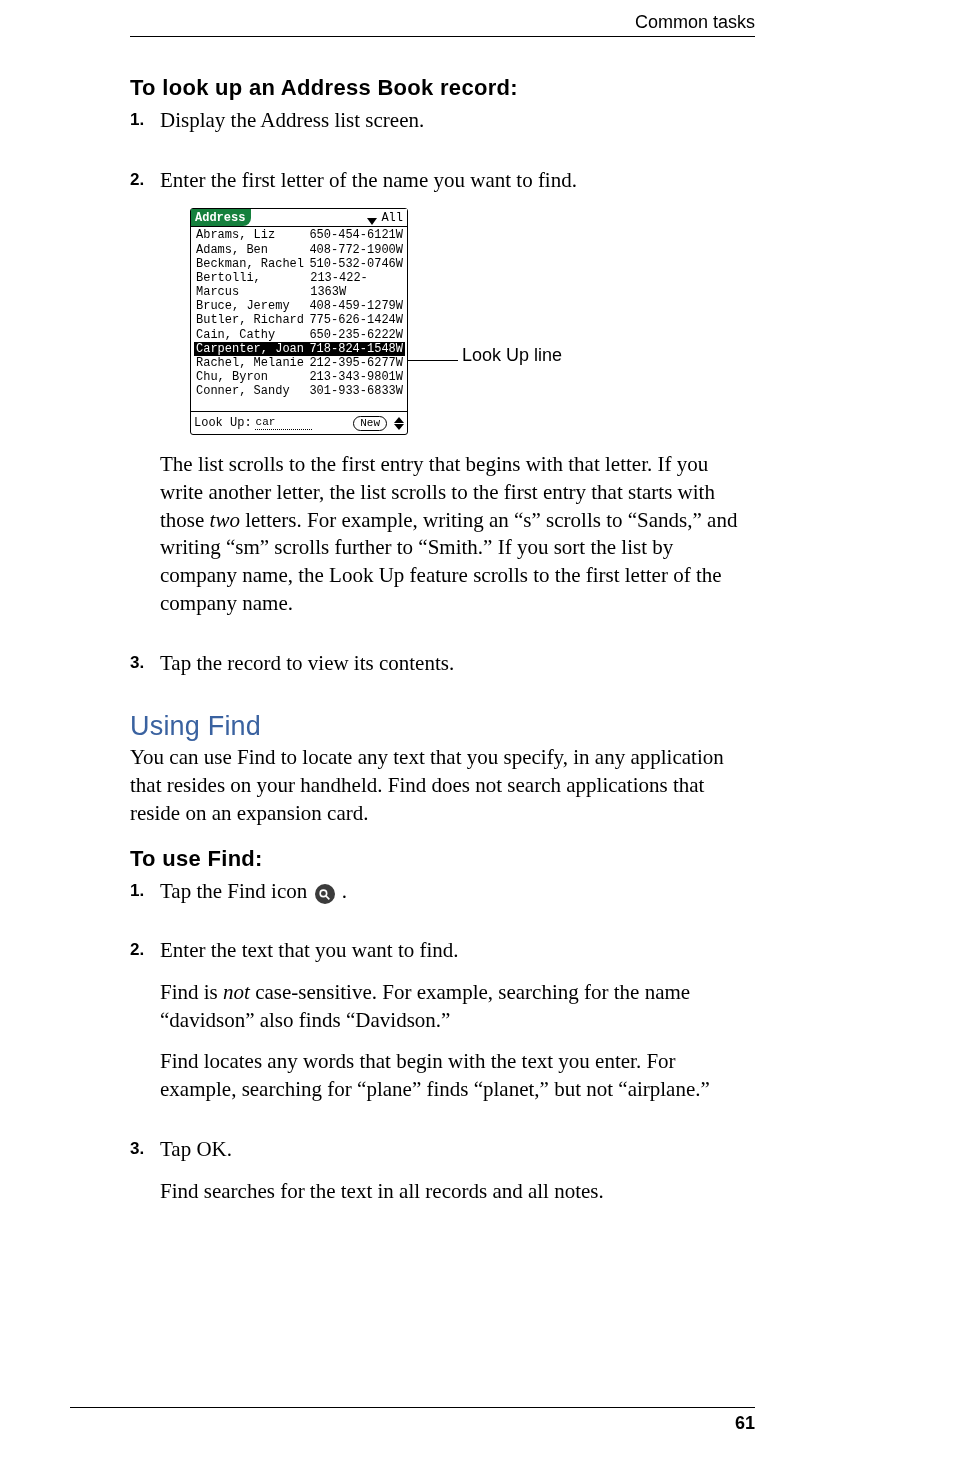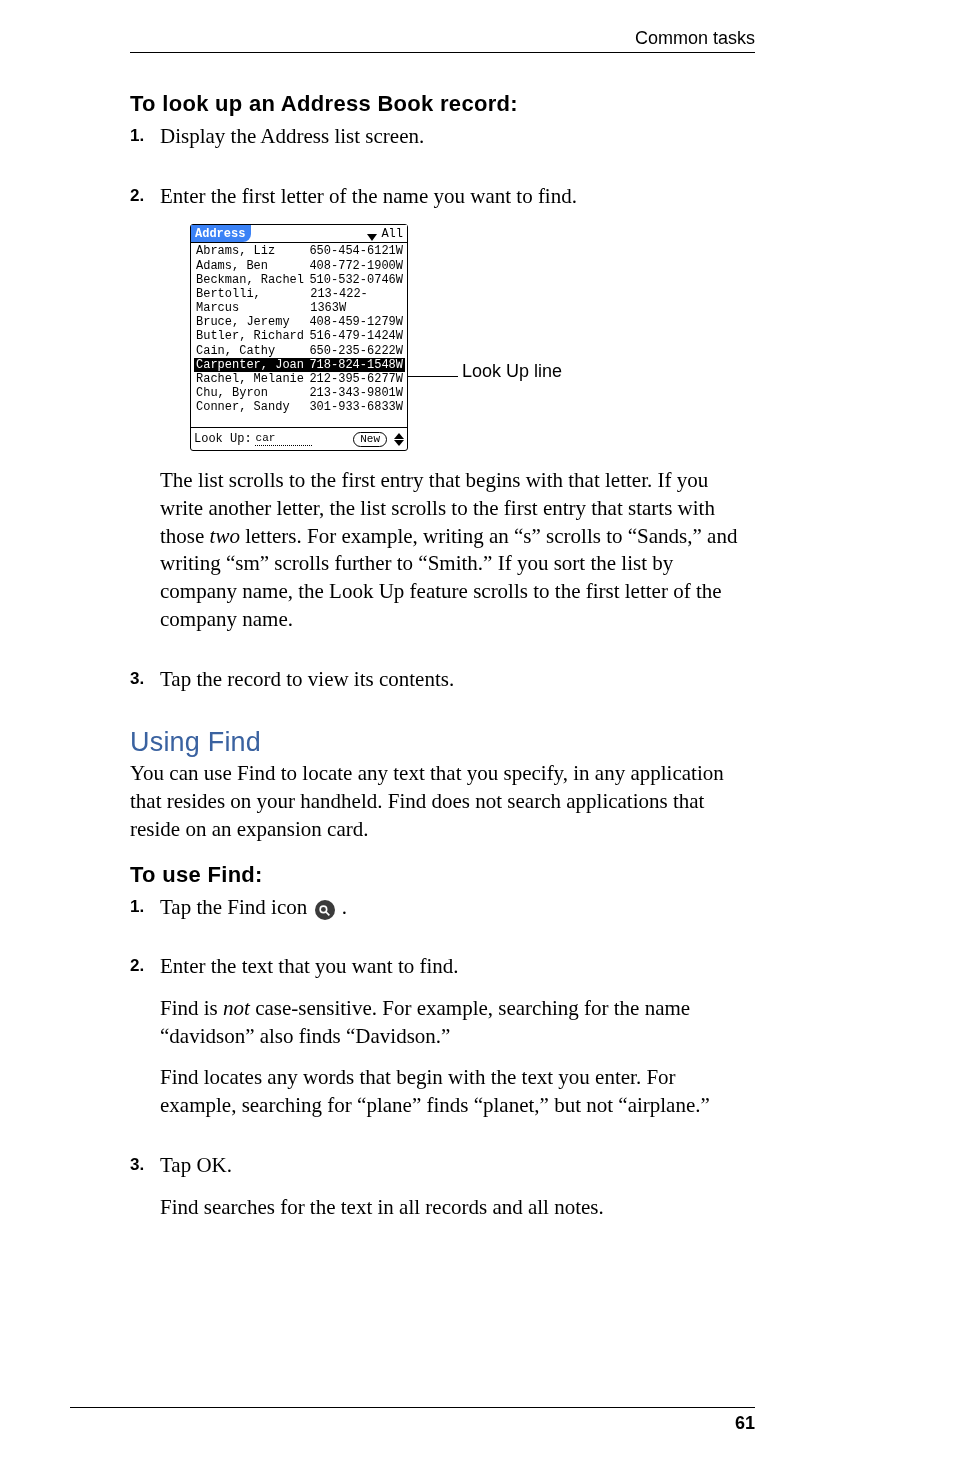--- a/index.html
+++ b/index.html
@@ -10,21 +10,21 @@
     height: 1466px;
     background: #fff;
     font-family: "Palatino Linotype", "Book Antiqua", Palatino, Georgia, serif;
     color: #000;
   }
   .page {
     position: relative;
     width: 825px;
     height: 1466px;
     box-sizing: border-box;
-    padding: 28px 70px 40px 130px;
+    padding: 12px 70px 40px 130px;
   }
   .running-head {
     font-family: "Helvetica Neue", Helvetica, Arial, sans-serif;
     font-size: 18px;
     text-align: right;
     padding-bottom: 4px;
     margin-bottom: 34px;
   }
   .hr-top {
     border: none;
@@ -124,21 +124,21 @@
     position: relative;
   }
   .palm-titlebar {
     display: flex;
     align-items: center;
     background: #fff;
     border-bottom: 1px solid #000;
     height: 17px;
   }
   .titlecap {
-    background: #3b82f6;
+    background: #15803d;
     color: #fff;
     font-weight: bold;
     padding: 1px 6px 1px 4px;
     border-bottom-right-radius: 8px;
     height: 15px;
     display: flex;
     align-items: center;
     font-size: 12px;
   }
   .title-right {
@@ -286,21 +286,21 @@
                 <div class="row">
                   <span>Bertolli, Marcus</span>
                   <span>213-422-1363W</span>
                 </div>
                 <div class="row">
                   <span>Bruce, Jeremy</span>
                   <span>408-459-1279W</span>
                 </div>
                 <div class="row">
                   <span>Butler, Richard</span>
-                  <span>516-479-1424W</span>
+                  <span>775-626-1424W</span>
                 </div>
                 <div class="row">
                   <span>Cain, Cathy</span>
                   <span>650-235-6222W</span>
                 </div>
                 <div class="row sel">
                   <span>Carpenter, Joan</span>
                   <span>718-824-1548W</span>
                 </div>
                 <div class="row">

